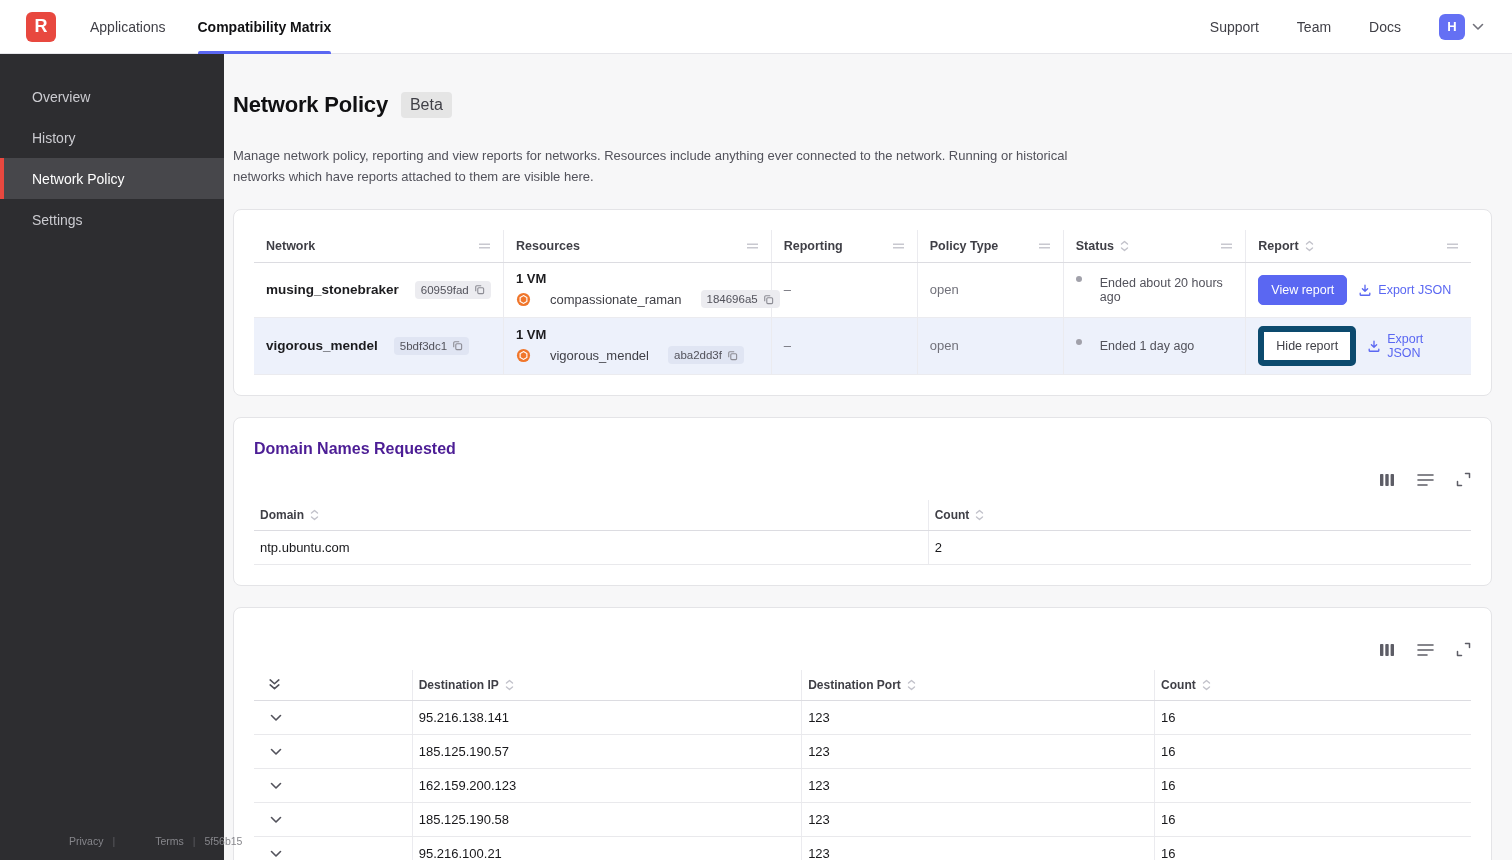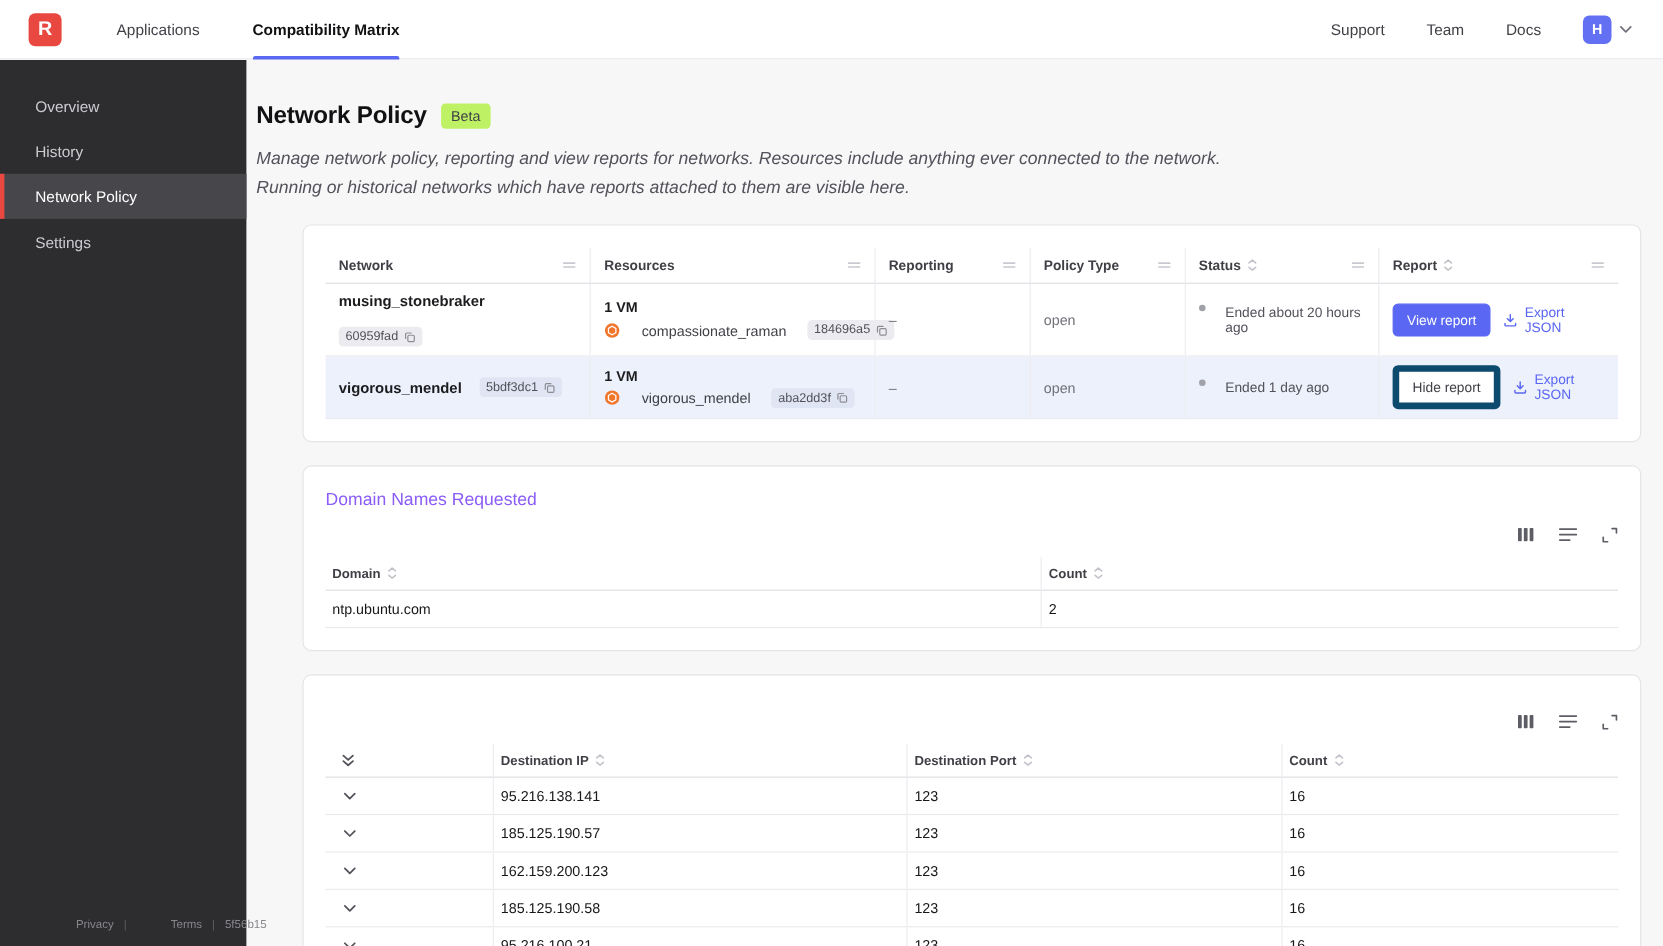--- a/index.html
+++ b/index.html
@@ -17,21 +17,21 @@
   }
   .logo-wrap { display:flex; align-items:center; padding-left:26px; }
   .logo {
     width:30px; height:30px; background:#e8483f; border-radius:6px;
     color:#fff; font-weight:700; font-size:18px;
     display:flex; align-items:center; justify-content:center; cursor:pointer;
   }
   .topnav { display:flex; margin-left:34px; gap:32px; }
   .nav-item {
     position:relative; display:flex; align-items:center; height:54px;
-    font-size:14px; color:#3f3f46; cursor:pointer; text-decoration:none;margin-left:16px;
+    font-size:14px; color:#3f3f46; cursor:pointer; text-decoration:none;
   }
   .nav-item.active { font-weight:700; color:#111113; }
   .nav-item.active::after {
     content:""; position:absolute; left:0; right:0; bottom:0; height:3px;
     background:#5a67f2; border-radius:2px 2px 0 0;
   }
   .topnav-right { margin-left:auto; display:flex; align-items:center; gap:38px; padding-right:28px; }
   .topnav-right a { font-size:14px; color:#3f3f46; cursor:pointer; text-decoration:none; }
   .avatar-group { display:flex; align-items:center; gap:7px; cursor:pointer; }
   .avatar {
@@ -53,29 +53,29 @@
     margin-top:auto; padding:0 0 13px 38px; display:flex; align-items:center; gap:9px;
     font-size:10.5px; color:#86868b;
   }
   .side-footer .sep { color:#5b5b60; }
   .side-footer a { color:#86868b; cursor:pointer; text-decoration:none;margin-left:31px; }
   
   .main { margin-left:216px; margin-top:54px; padding:38px 20px 40px 17px; }
   .page-header { display:flex; align-items:center; gap:13px; }
   .page-title { font-size:22px; font-weight:700; margin:0; color:#111113; letter-spacing:-0.2px; }
   .beta-badge {
-    background:#bef264; color:#3f3f46; font-size:13px; font-weight:500;
+    background:#e5e5e5; color:#3f3f46; font-size:16px; font-weight:500;
     padding:4px 9px; border-radius:4px;
   }
-  .desc { font-size:16px; line-height:1.6; color:#52525b; max-width:880px; margin:14px 0 0;font-style:italic; }
+  .desc { font-size:13px; line-height:1.6; color:#52525b; max-width:880px; margin:28px 0 0; }
   .card {
     background:#fff; border:1px solid #e4e4e7; border-radius:8px;
-    margin-top:21px; padding:20px;margin-left:42px;
-  }
-  .card h2 { font-size:16px; font-weight:400; margin:2px 0 0; color:#8b5cf6; }
+    margin-top:21px; padding:20px;
+  }
+  .card h2 { font-size:16px; font-weight:700; margin:2px 0 0; color:#4c1d95; }
   
   table { width:100%; border-collapse:collapse; table-layout:fixed; }
   th {
     text-align:left; font-size:12.5px; font-weight:700; color:#3f3f46;
     padding:9px 12px; border-bottom:1px solid #dcdce1; cursor:pointer;
   }
   td { padding:8px 12px; vertical-align:middle; }
   th + th, td + td { border-left:1px solid #ebebef; }
   .hflex { display:flex; align-items:center; gap:6px; }
   .hflex .grow { flex:1; }

